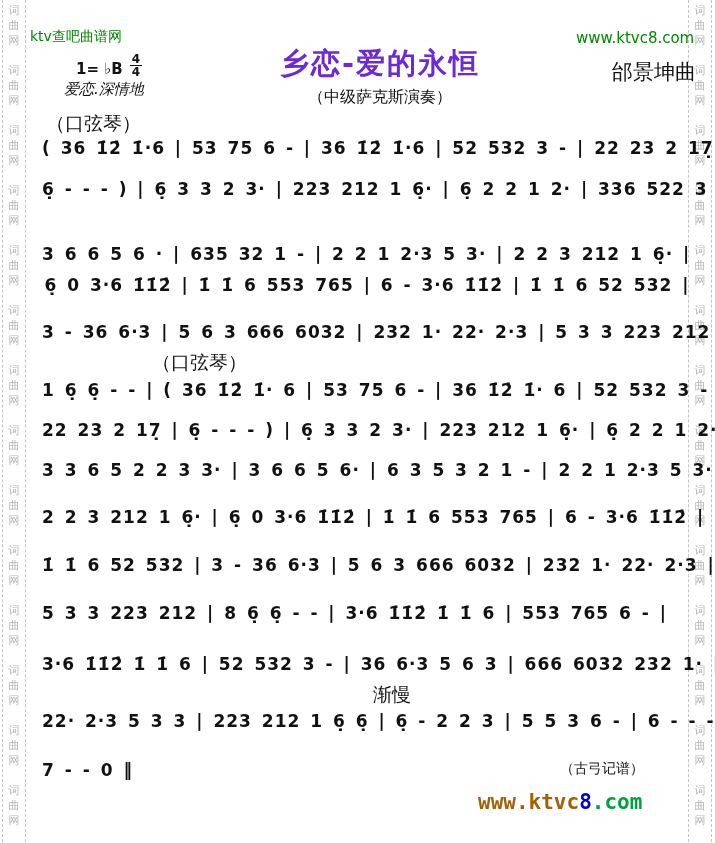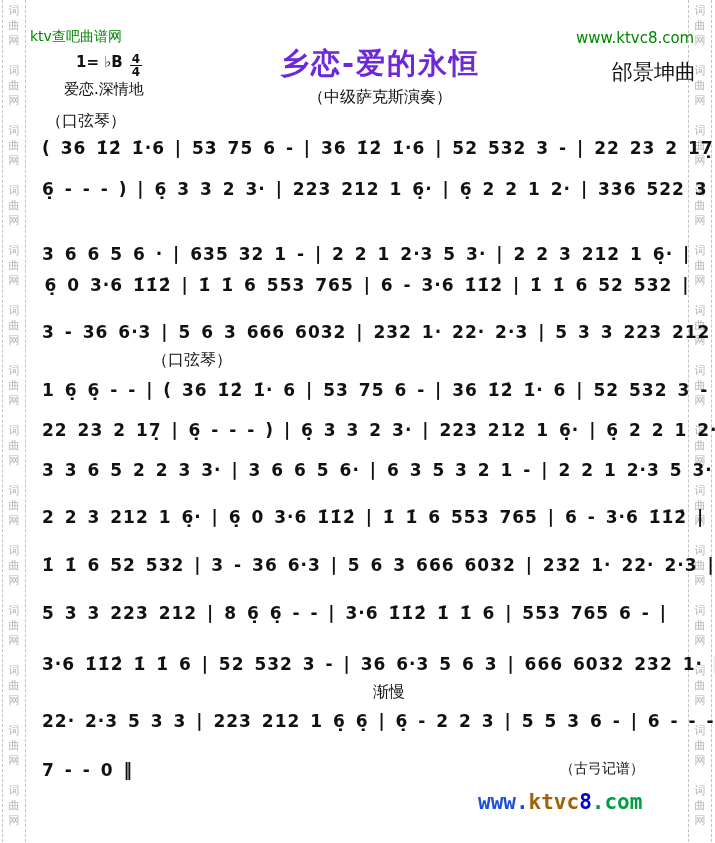--- a/index.html
+++ b/index.html
@@ -16,37 +16,37 @@
   .side-left{left:2px;}
   .side-right{right:3px;}
   .site-name{position:absolute;left:30px;top:28px;color:#008800;font-size:14px;}
   .site-url{position:absolute;left:576px;top:29px;color:#008800;font-size:15px;}
   .title{
     position:absolute;left:215px;top:44px;width:330px;text-align:center;
     color:#6d28d9;font-size:29px;font-weight:bold;letter-spacing:2px;
   }
   .subtitle{position:absolute;left:235px;top:87px;width:290px;text-align:center;font-size:16px;}
   .composer{position:absolute;left:612px;top:58px;font-size:21px;}
-  .keysig{position:absolute;left:76px;top:53px;font-size:15px;font-weight:bold;display:flex;align-items:flex-start;gap:7px;}
+  .keysig{position:absolute;left:76px;top:53px;font-size:15px;font-weight:bold;display:flex;align-items:flex-end;gap:7px;}
   .ts{display:inline-flex;flex-direction:column;align-items:center;font-size:12px;line-height:12px;font-weight:bold;}
   .ts-num{border-bottom:1px solid #111;padding:0 2px;}
   .ts-den{padding:0 2px;}
-  .expression{position:absolute;left:64px;top:80px;font-size:15px;}
-  .label{position:absolute;font-size:16px;}
+  .expression{position:absolute;left:64px;top:80px;font-size:15px;font-style:italic;}
+  .label{position:absolute;font-size:19px;}
   .music-line{
     position:absolute;left:42px;width:650px;font-size:17px;font-weight:bold;
     white-space:nowrap;word-spacing:3px;letter-spacing:1px;
     font-family:"DejaVu Sans", sans-serif;
   }
   .end-tag{position:absolute;left:560px;top:760px;font-size:14px;}
   .watermark{
     position:absolute;left:478px;top:790px;font-size:21px;font-weight:bold;
     font-family:"DejaVu Sans Mono", monospace;letter-spacing:0;
   }
-  .wm-www{color:#1d4ed8;}
+  .wm-www{color:#a16207;}
   .wm-ktvc{color:#a16207;}
   .wm-8{color:#0000dd;}
   .wm-com{color:#00a040;margin-top:24px;}
 </style>
 </head>
 <body>
 
 <div class="side-col side-left">词
 曲
 网

